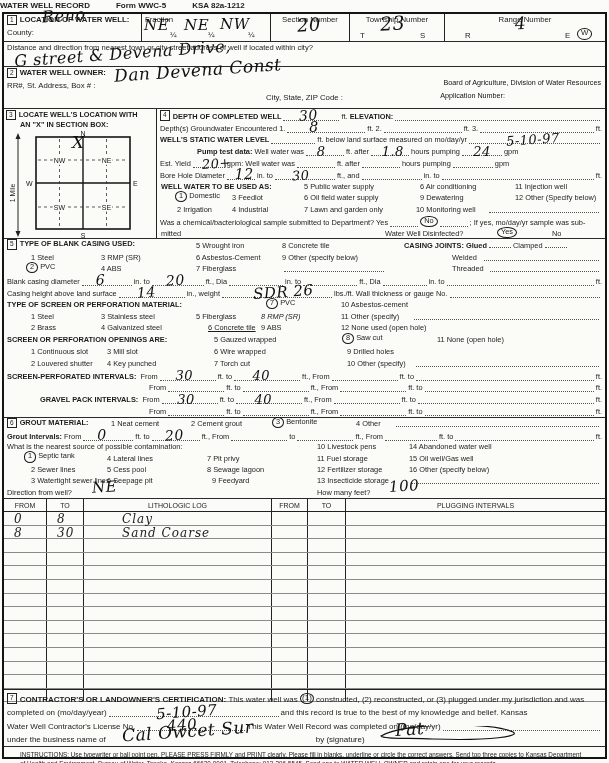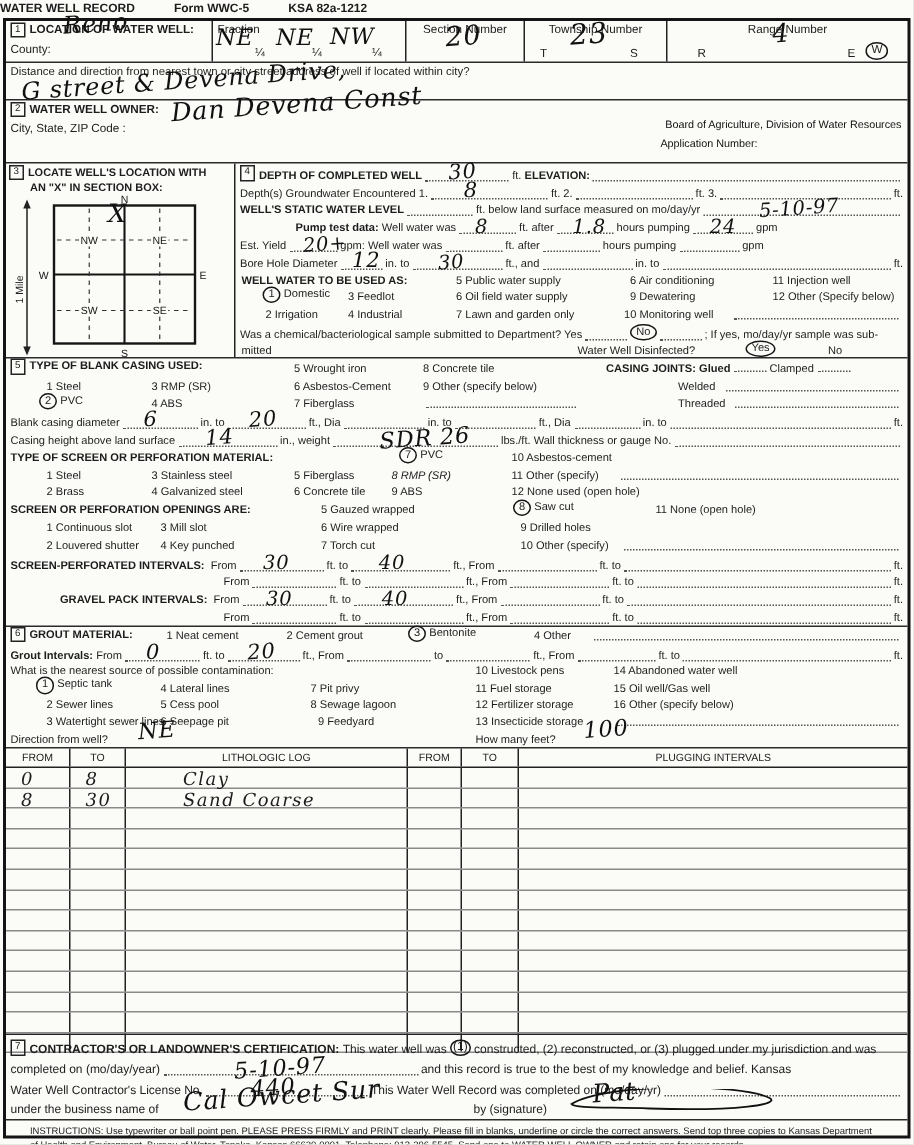--- a/index.html
+++ b/index.html
@@ -86,21 +86,22 @@
     </div>
 
     <div class="sec" style="height:22px;font-size:7.6px;padding:1px 3px;">
       <span>Distance and direction from nearest town or city street address of well if located within city?</span>
       <span class="hwa rot" style="left:10px;top:6px;font-size:16px;">G street &amp; Devena Drive,</span>
     </div>
 
     <div class="sec" style="height:39px;font-size:7.8px;padding:1px 3px;">
       <div><span class="secnum">2</span><span class="b">WATER WELL OWNER:</span>
         <span class="hwa rot" style="left:110px;top:-2px;font-size:17px;">Dan Devena Const</span></div>
-      <div style="margin-top:3px;">City, State, ZIP Code      :</div>
+      <div style="margin-top:3px;">RR#, St. Address, Box #  :</div>
+      <div style="margin-top:3px;text-align:center;">City, State, ZIP Code      :</div>
       <span class="hwa" style="right:4px;top:13px;font-size:7.2px;font-family:'Liberation Sans',sans-serif;font-style:normal;letter-spacing:0;">Board of Agriculture, Division of Water Resources</span>
       <span class="hwa" style="right:100px;top:26px;font-size:7.2px;font-family:'Liberation Sans',sans-serif;font-style:normal;letter-spacing:0;">Application Number:</span>
     </div>
 
     <div class="sec" style="height:129px;display:flex;">
       <div style="width:148px;border-right:1px solid #222;position:relative;font-size:7.3px;padding:1px 2px;" class="s3">
         <div><span class="secnum">3</span><span class="b">LOCATE WELL'S LOCATION WITH</span></div>
         <div class="b" style="margin-left:14px;">AN "X" IN SECTION BOX:</div>
         <svg width="146" height="112" viewBox="0 0 146 112">
           <line x1="12" y1="8" x2="12" y2="104" stroke="#222" stroke-width="1"></line>
@@ -303,21 +304,21 @@
         <span class="abs" style="left:27px;">1  Steel</span>
         <span class="abs" style="left:97px;">3  Stainless steel</span>
         <span class="abs" style="left:192px;">5  Fiberglass</span>
         <span class="abs" style="left:257px;font-style:italic;">8  RMP (SR)</span>
         <span class="abs" style="left:337px;">11  Other (specify)</span>
         <span class="d" style="position:absolute;left:408px;right:4px;bottom:2px;"></span>
       </div>
       <div class="ln">
         <span class="abs" style="left:27px;">2  Brass</span>
         <span class="abs" style="left:97px;">4  Galvanized steel</span>
-        <span class="abs" style="left:192px;">6  Concrete tile</span>
+        <span class="abs" style="left:204px;text-decoration:underline;">6  Concrete tile</span>
         <span class="abs" style="left:257px;">9  ABS</span>
         <span class="abs" style="left:337px;">12  None used (open hole)</span>
       </div>
       <div class="ln">
         <span class="b abs" style="left:3px;">SCREEN OR PERFORATION OPENINGS ARE:</span>
         <span class="abs" style="left:210px;">5  Gauzed wrapped</span>
         <span class="abs" style="left:338px;"><span class="circ">8</span> <span>Saw cut</span></span>
         <span class="abs" style="left:433px;">11  None (open hole)</span>
       </div>
       <div class="ln">

